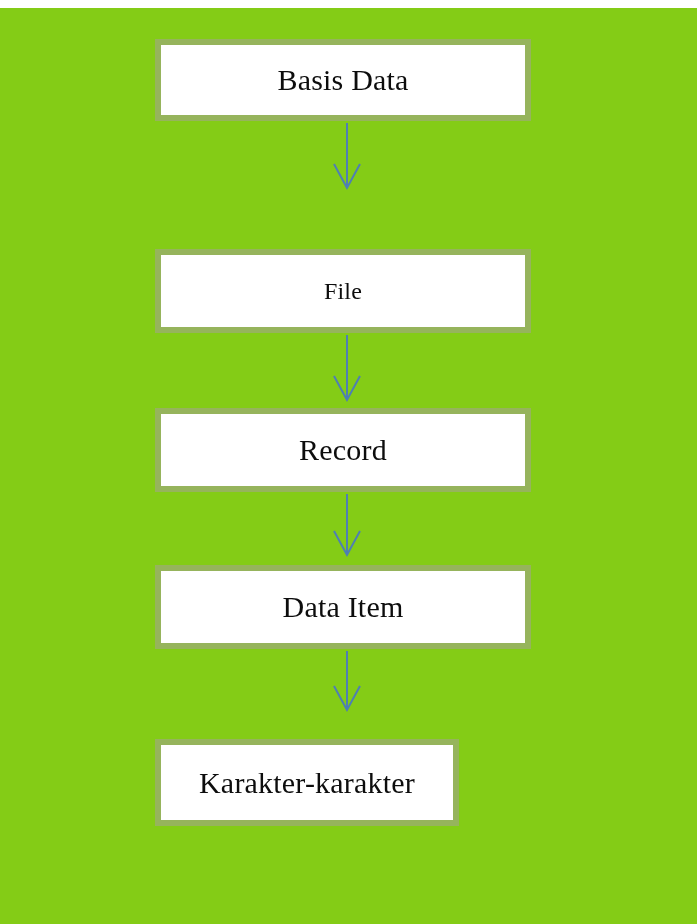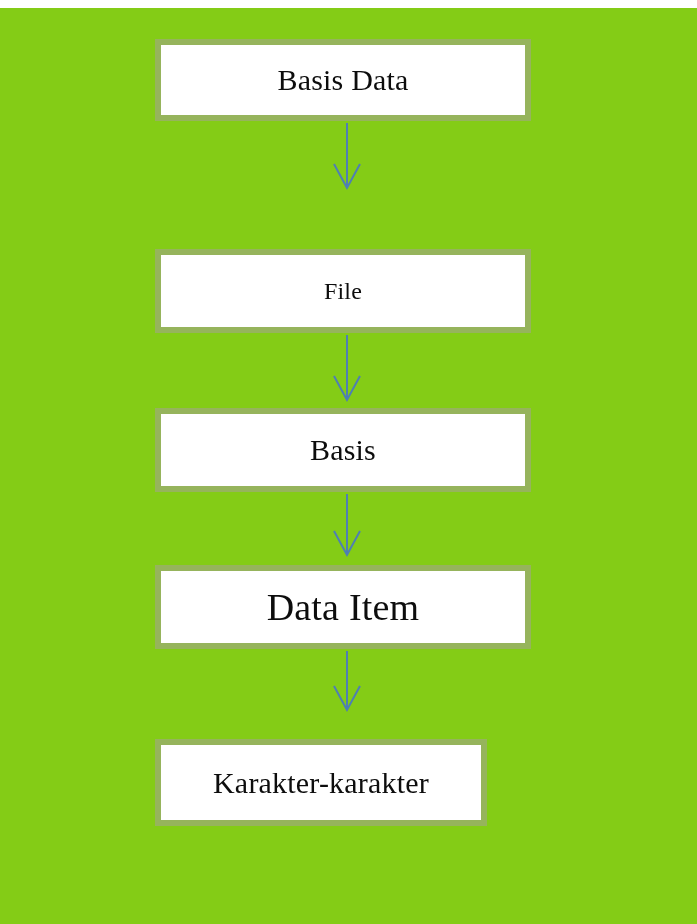--- a/index.html
+++ b/index.html
@@ -65,38 +65,38 @@
   </div>
 
   <div class="connector" style="left: 330px; top: 327px; width: 34px; height: 65px;">
     <svg width="34" height="65" viewBox="0 0 34 65">
         <line x1="17" y1="0" x2="17" y2="65" stroke="#4F7FB3" stroke-width="2"></line>
         <polyline points="4,41 17,65 30,41" fill="none" stroke="#4F7FB3" stroke-width="2" stroke-linejoin="miter" stroke-linecap="butt"></polyline>
       </svg>
   </div>
 
   <div class="node-box" style="left: 155px; top: 400px; width: 376px; height: 84px; border-width: 6px; border-color: rgb(150, 180, 92); background: rgb(255, 255, 255);">
-    <span class="node-label" style="font-size: 30px; color: rgb(13, 13, 13);">Basis</span>
+    <span class="node-label" style="font-size: 30px; color: rgb(13, 13, 13);">Record</span>
   </div>
 
   <div class="connector" style="left: 330px; top: 486px; width: 34px; height: 61px;">
     <svg width="34" height="61" viewBox="0 0 34 61">
         <line x1="17" y1="0" x2="17" y2="61" stroke="#4F7FB3" stroke-width="2"></line>
         <polyline points="4,37 17,61 30,37" fill="none" stroke="#4F7FB3" stroke-width="2" stroke-linejoin="miter" stroke-linecap="butt"></polyline>
       </svg>
   </div>
 
   <div class="node-box" style="left: 155px; top: 557px; width: 376px; height: 84px; border-width: 6px; border-color: rgb(150, 180, 92); background: rgb(255, 255, 255);">
-    <span class="node-label" style="font-size: 38px; color: rgb(13, 13, 13);">Data Item</span>
+    <span class="node-label" style="font-size: 30px; color: rgb(13, 13, 13);">Data Item</span>
   </div>
 
   <div class="connector" style="left: 330px; top: 643px; width: 34px; height: 59px;">
     <svg width="34" height="59" viewBox="0 0 34 59">
         <line x1="17" y1="0" x2="17" y2="59" stroke="#4F7FB3" stroke-width="2"></line>
         <polyline points="4,35 17,59 30,35" fill="none" stroke="#4F7FB3" stroke-width="2" stroke-linejoin="miter" stroke-linecap="butt"></polyline>
       </svg>
   </div>
 
-  <div class="node-box" style="left: 155px; top: 731px; width: 332px; height: 87px; border-width: 6px; border-color: rgb(150, 180, 92); background: rgb(255, 255, 255);">
+  <div class="node-box" style="left: 155px; top: 731px; width: 304px; height: 87px; border-width: 6px; border-color: rgb(150, 180, 92); background: rgb(255, 255, 255);">
     <span class="node-label" style="font-size: 30px; color: rgb(13, 13, 13);">Karakter-karakter</span>
   </div>
 
 </div>
 
 </body></html>

